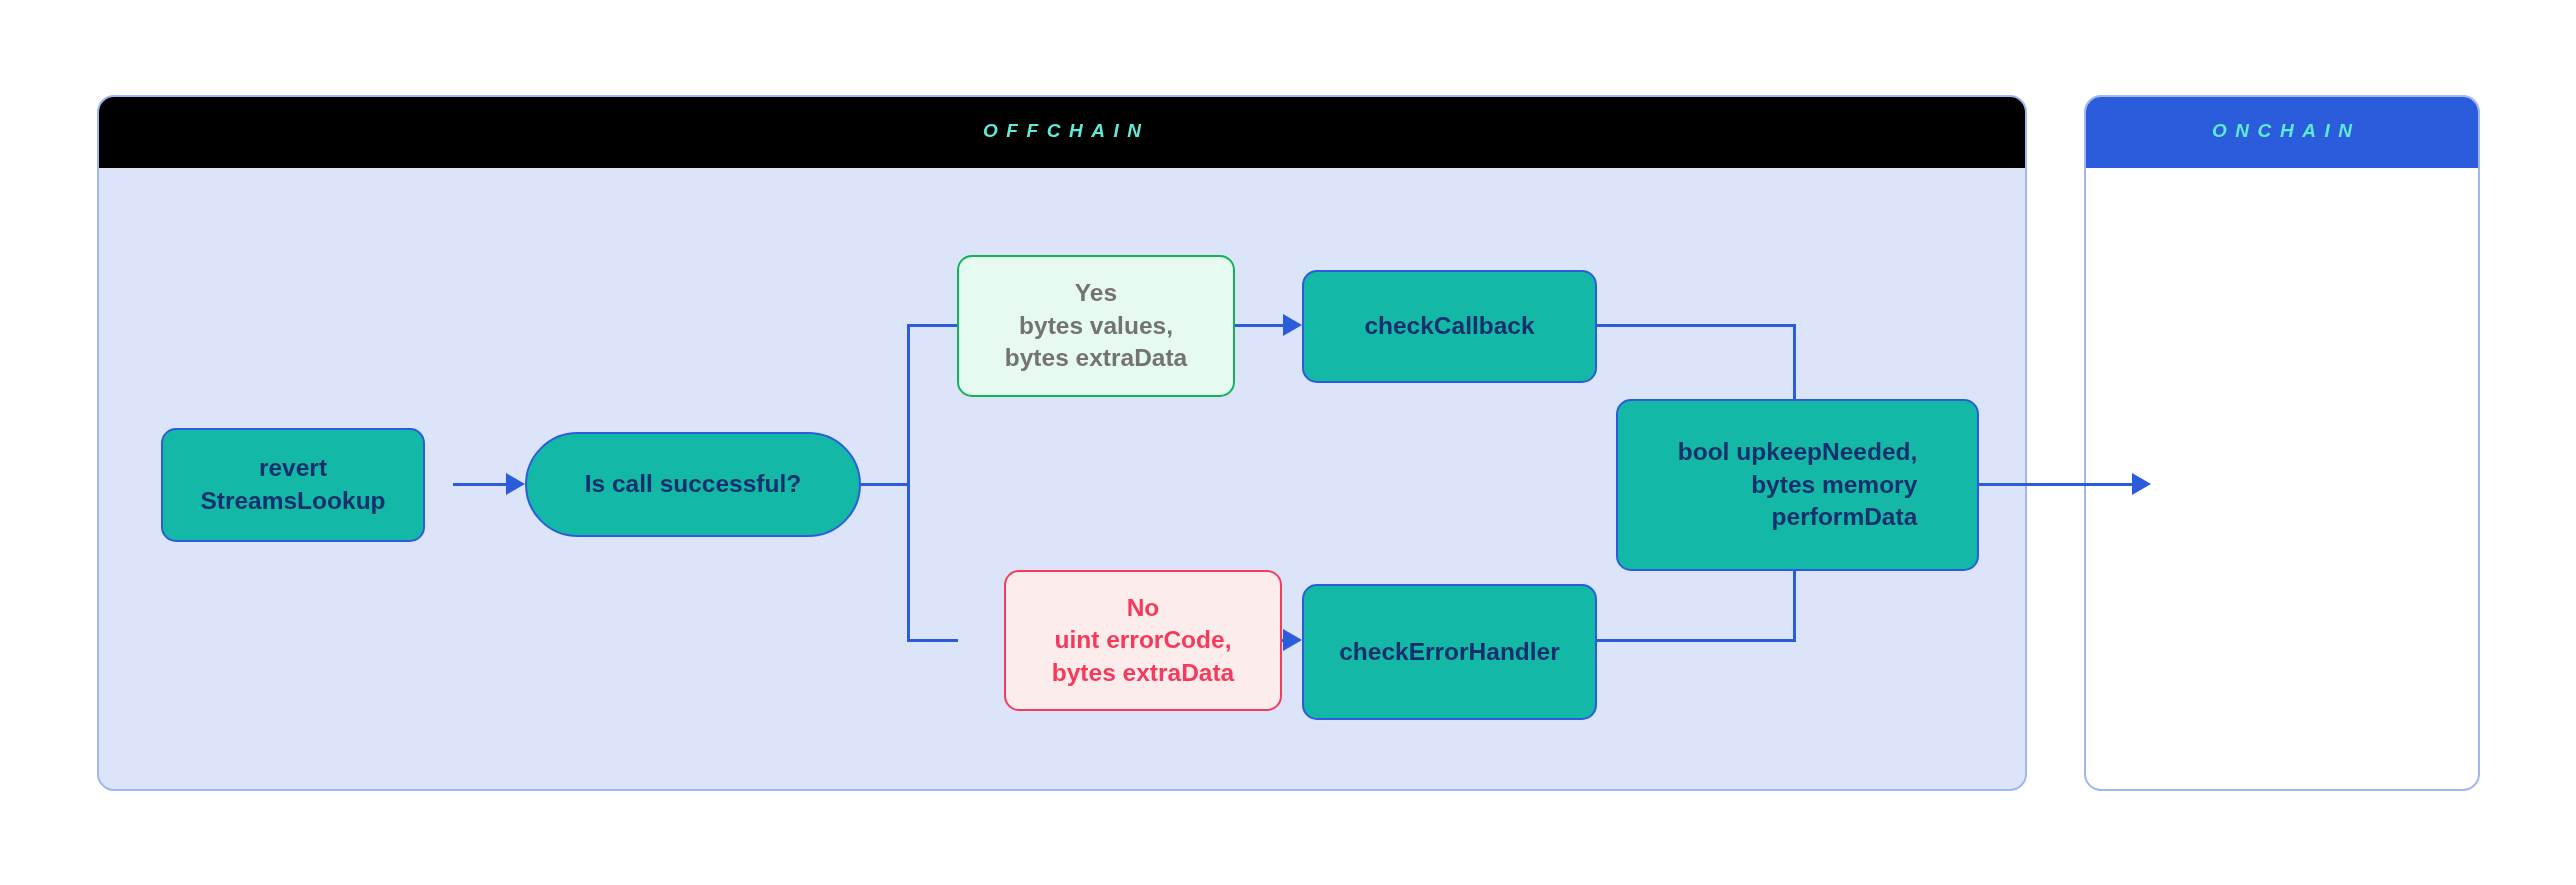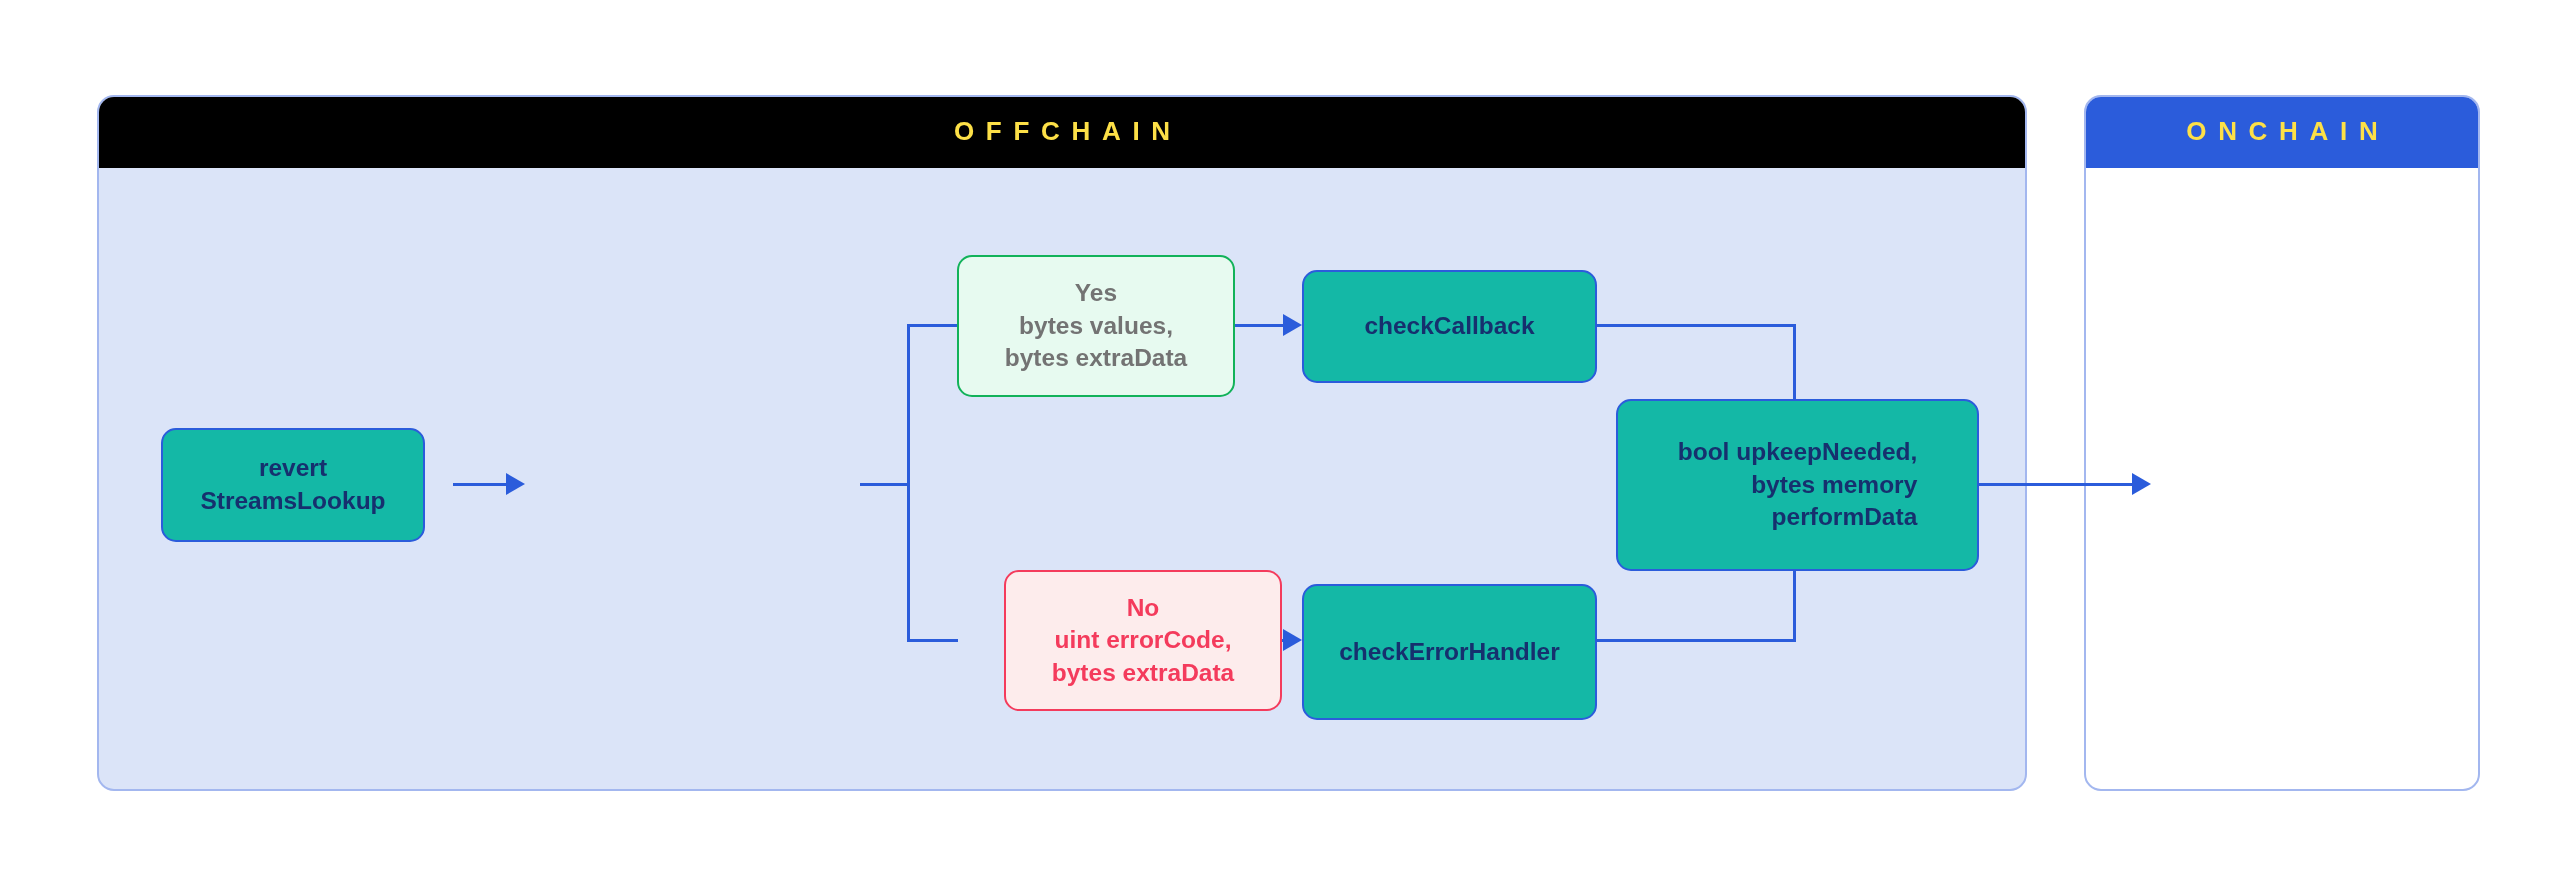--- a/index.html
+++ b/index.html
@@ -24,26 +24,27 @@
   .container .hdr {
     position: absolute;
     top: -2.1px; left: -2.1px; right: -2.1px;
     height: 73px;
     display: flex;
     align-items: center;
     justify-content: center;
     border-radius: 17px 17px 0 0;
   }
   .hdr-label {
-    color: #fde047;
-    font-size: 26px;
+    color: #5eead4;
+    font-size: 19px;
     font-weight: 700;
     letter-spacing: 0.45em;
     margin-right: -0.45em;
     white-space: nowrap;
+    font-style: italic;
   }
   .offchain {
     left: 97px; top: 95px;
     width: 1930px; height: 696px;
     background: #dbe4f8;
   }
   .offchain .hdr { background: #000000; }
   .onchain {
     left: 2084px; top: 95px;
     width: 396px; height: 696px;
@@ -137,20 +138,23 @@
   <div class="edge-h" style="left:1978px; top:483px;  width:154px;"></div>
   <div class="arrowhead" style="left:2132px; top:473px;"></div>
 
   <div class="node node-revert">
     <div>
       <div>revert</div>
       <div>StreamsLookup</div>
     </div>
   </div>
 
+  <div class="node node-decision">
+    <span>Is call successful?</span>
+  </div>
 
   <div class="node node-yes">
     <div>
       <div>Yes</div>
       <div>bytes values,</div>
       <div>bytes extraData</div>
     </div>
   </div>
 
   <div class="node node-no">

